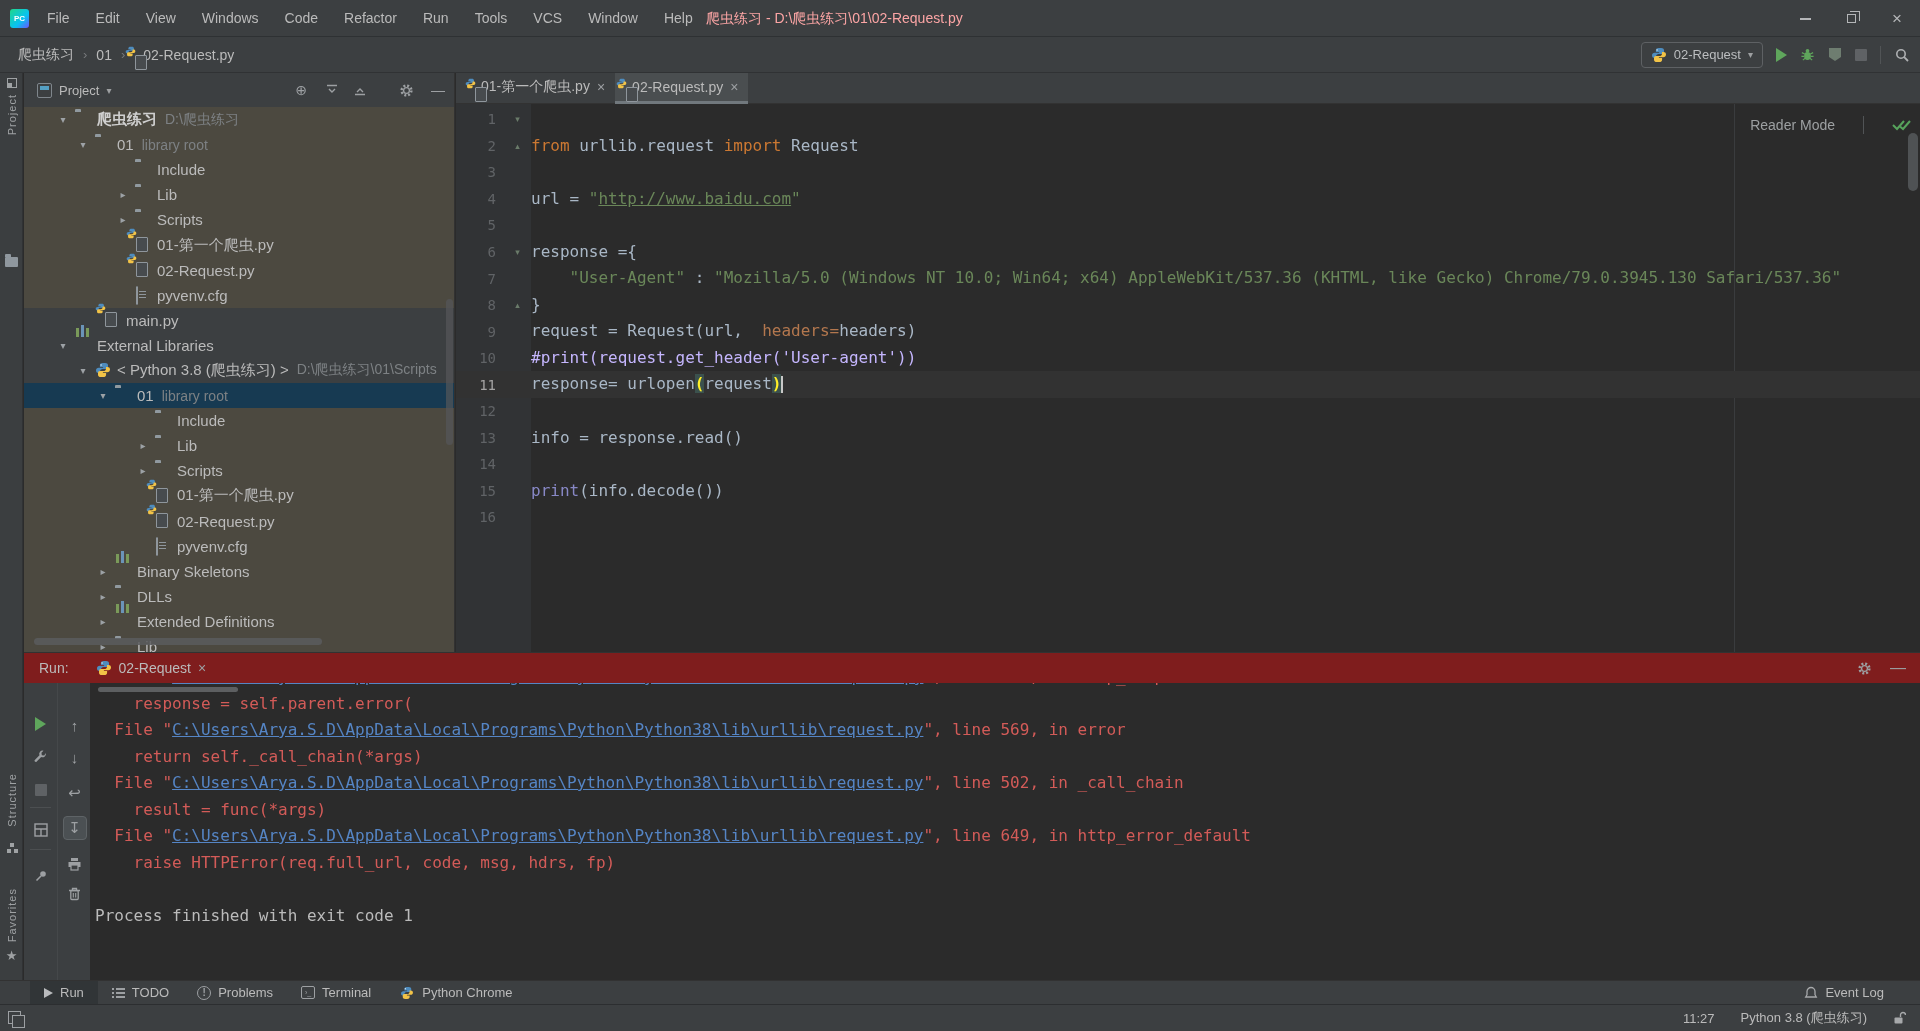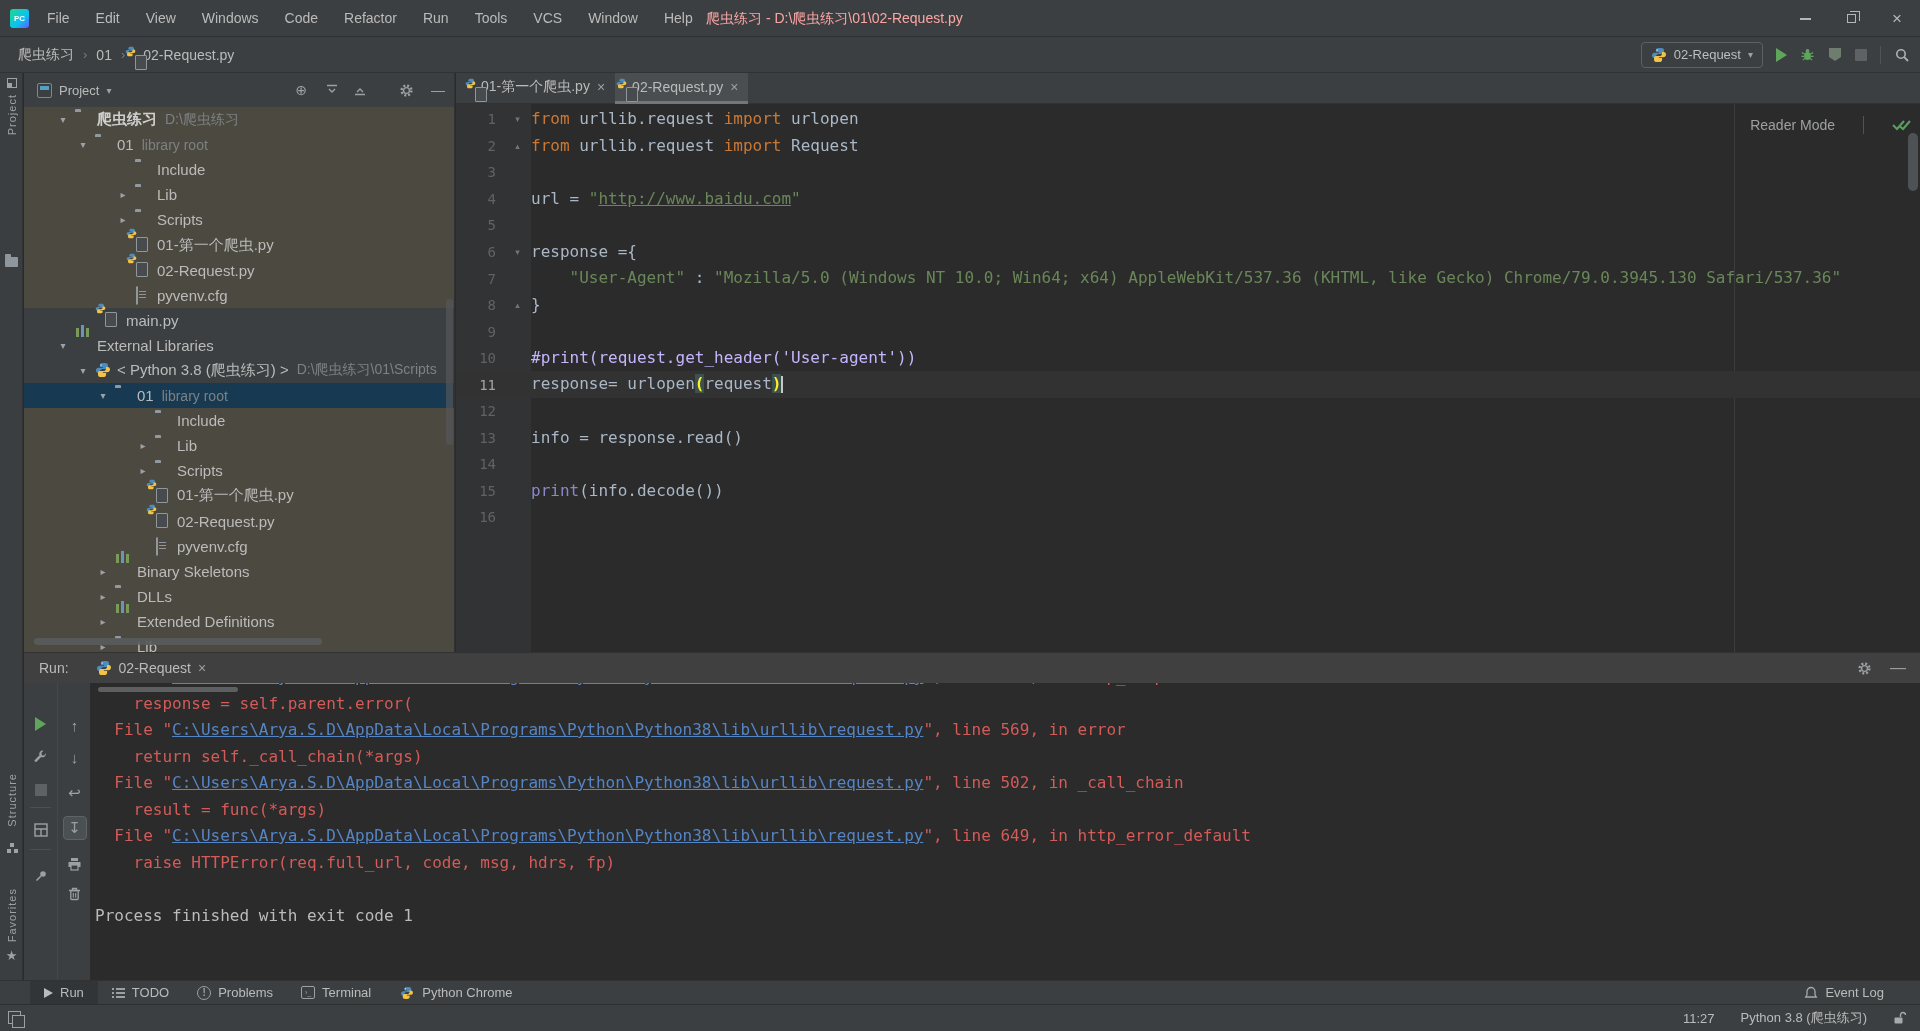--- a/index.html
+++ b/index.html
@@ -116,21 +116,21 @@
   .seg-kwa { color:#b3774e; }
   .seg-br  { color:#ffef28; background:#3b514d; font-weight:bold; }
   .caret { display:inline-block; width:2px; height:17px; background:#c8c8c8; vertical-align:middle; }
   #reader-mode { position:absolute; right:8px; top:12px; display:flex; align-items:center; gap:28px; }
   #reader-mode-label { font-size:14px; color:#9da0a2; }
   #ed-vthumb { position:absolute; right:2px; top:29px; width:10px; height:58px; background:#4f5254; border-radius:5px; }
 
   
   #run-panel { position:absolute; left:24px; top:652px; width:1896px; height:328px; background:#2b2b2b;
     border-top:1px solid #323232; }
-  #run-header { position:absolute; left:0; top:0; width:100%; height:30px; background:#404040;
+  #run-header { position:absolute; left:0; top:0; width:100%; height:30px; background:#7f1d1d;
     display:flex; align-items:center; }
   #run-label { margin-left:15px; font-size:14px; color:#bbbbbb; }
   #run-tab { display:flex; align-items:center; gap:7px; margin-left:27px; font-size:14px; color:#bbbbbb; }
   #run-header-icons { position:absolute; right:14px; top:0; height:30px; display:flex; align-items:center; gap:18px; }
   #run-toolbars { position:absolute; left:0; top:30px; bottom:0; width:66px; background:#3c3f41; }
   .run-col { position:absolute; top:0; bottom:0; width:33px; }
   #run-col2 { left:33px; border-left:1px solid #45484a; }
   .rt-ic { position:absolute; left:0; width:33px; display:flex; align-items:center; justify-content:center;
     color:#9da0a3; font-size:15px; }
   .rt-sep { position:absolute; left:6px; width:21px; height:1px; background:#4c4f51; }
@@ -478,21 +478,20 @@
       <span class="tab-close">×</span>
     </div>
   </div>
   <div id="editor-body">
     <div id="gutter-bg"></div>
     <div id="margin-guide"></div>
     <div id="code-lines">
         <div class="code-row">
           <span class="ln">1</span>
           <span class="fold">▾</span>
-          <span class="ct"><span class="seg-kw">from</span><span class="seg-txt"> urllib.request </span><span class="seg-kw">import</span><span class="seg-txt"> urlopen</span></span>
         </div>
         <div class="code-row">
           <span class="ln">2</span>
           <span class="fold">▴</span>
           <span class="ct"><span class="seg-kw">from</span><span class="seg-txt"> urllib.request </span><span class="seg-kw">import</span><span class="seg-txt"> Request</span></span>
         </div>
         <div class="code-row">
           <span class="ln">3</span>
           <span class="fold"></span>
           <span class="ct"></span>
@@ -518,20 +517,21 @@
           <span class="ct"><span class="seg-txt">    </span><span class="seg-str">"User-Agent"</span><span class="seg-txt"> : </span><span class="seg-str">"Mozilla/5.0 (Windows NT 10.0; Win64; x64) AppleWebKit/537.36 (KHTML, like Gecko) Chrome/79.0.3945.130 Safari/537.36"</span></span>
         </div>
         <div class="code-row">
           <span class="ln">8</span>
           <span class="fold">▴</span>
           <span class="ct"><span class="seg-txt">}</span></span>
         </div>
         <div class="code-row">
           <span class="ln">9</span>
           <span class="fold"></span>
+          <span class="ct"><span class="seg-txt">request = Request(url,  </span><span class="seg-kwa">headers=</span><span class="seg-txt">headers)</span></span>
         </div>
         <div class="code-row">
           <span class="ln">10</span>
           <span class="fold"></span>
           <span class="ct"><span class="seg-com">#print(request.get_header('User-agent'))</span></span>
         </div>
         <div class="code-row cur">
           <span class="ln">11</span>
           <span class="fold"></span>
           <span class="ct"><span class="seg-txt">response= urlopen</span><span class="seg-br">(</span><span class="seg-txt">request</span><span class="seg-br">)</span><span class="caret"></span></span>

